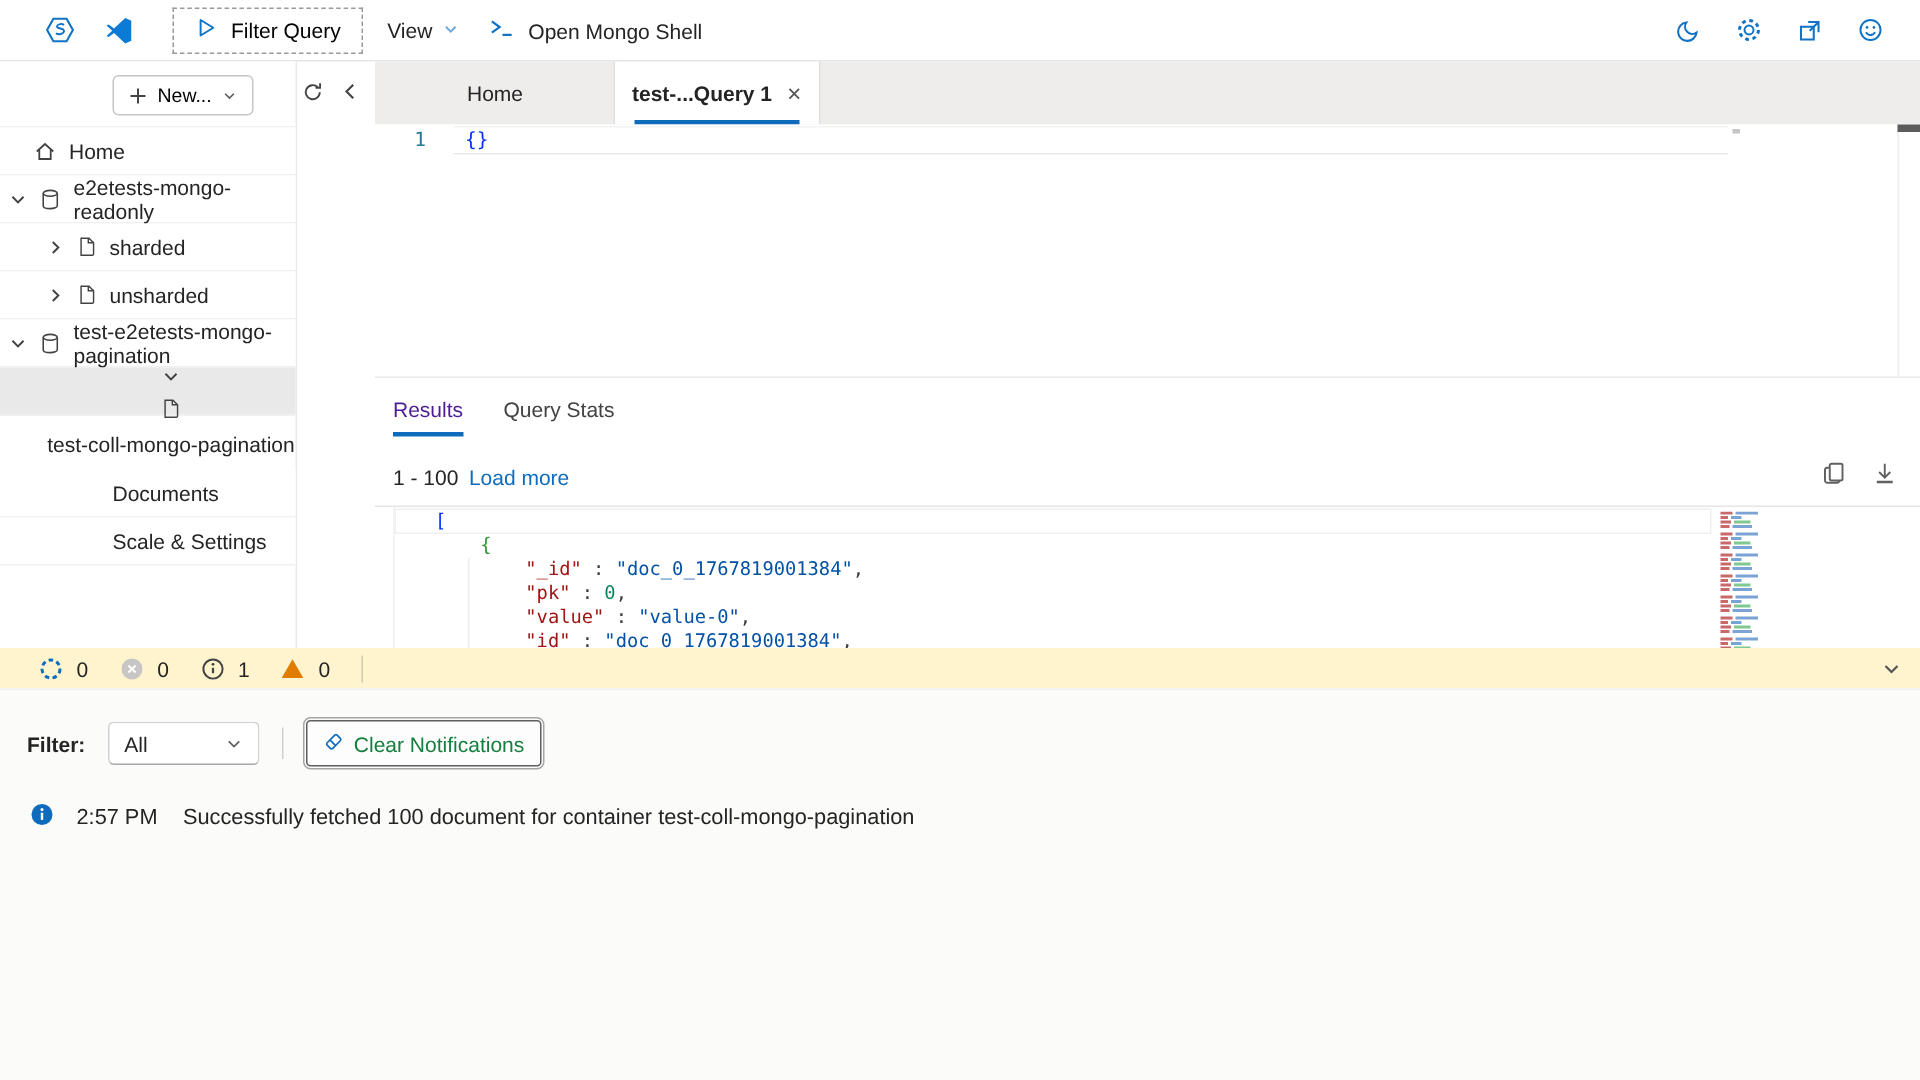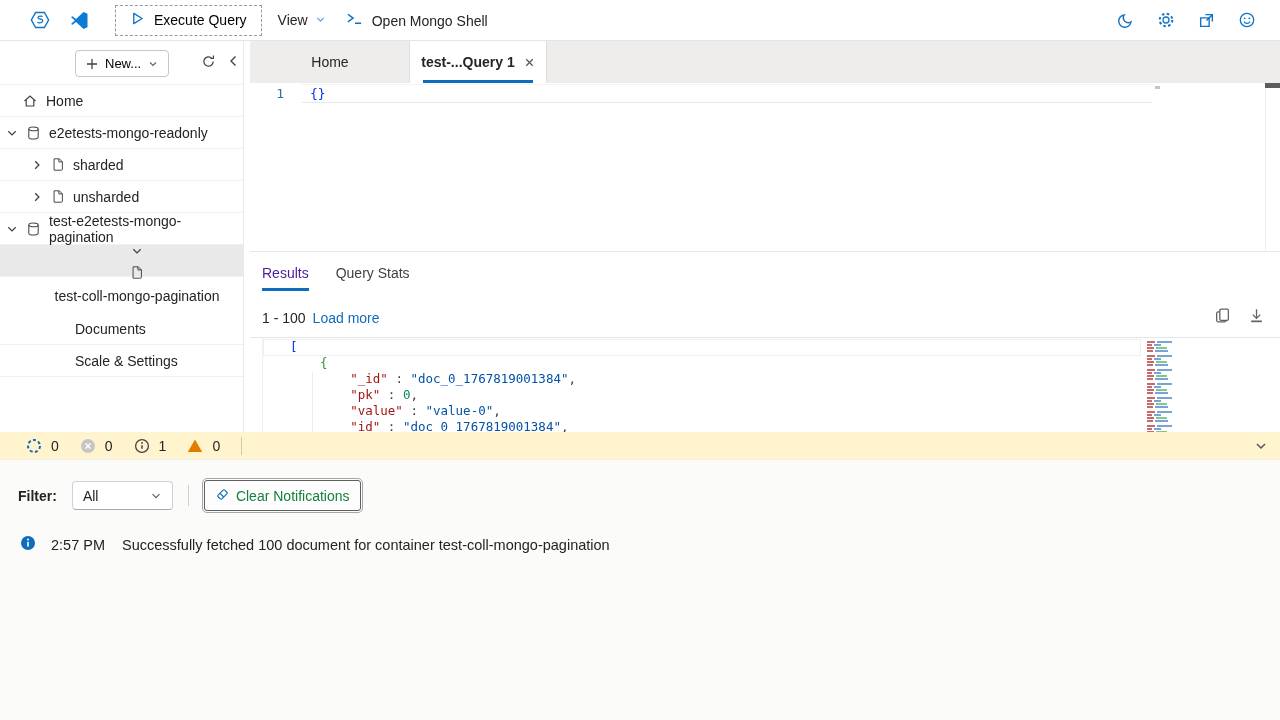--- a/index.html
+++ b/index.html
@@ -12,21 +12,21 @@
   .logo1 { margin-left:30px; display:flex; }
   .logo2 { margin-left:20px; display:flex; }
   .exec-btn { margin-left:26px; height:31px; display:flex; align-items:center; gap:9px;
     padding:0 14px; border:1px dashed #9a9a9a; background:transparent; font-size:14px; cursor:pointer; }
   .view-btn { margin-left:16px; display:flex; align-items:center; gap:7px; font-size:14px; cursor:pointer; }
   .shell-btn { margin-left:20px; display:flex; align-items:flex-end; gap:9px; font-size:14px; cursor:pointer; }
   .topbar-right { margin-left:auto; margin-right:24px; display:flex; align-items:center; gap:23px; }
   .tb-icon { display:flex; cursor:pointer; }
 
   
-  .sidebar { position:absolute; left:0; top:41px; width:244px; height:391px; background:#fff;
+  .sidebar { position:absolute; left:0; top:41px; width:198px; height:391px; background:#fff;
     border-right:1px solid #eaeaea; }
   .sidebar-header { position:relative; height:43px; }
   .new-btn { position:absolute; left:75px; top:9px; height:27px; padding:0 10px;
     border:1px solid #c8c6c4; border-radius:4px; background:#fff; display:flex;
     align-items:center; gap:7px; font-size:13px; cursor:pointer; }
   .icon-btn { position:absolute; top:13px; display:flex; cursor:pointer; }
   .sidebar-tree { border-top:1px solid #f0f0f0; }
   .tree-row { height:32px; display:flex; align-items:center; gap:8px;
     border-bottom:1px solid #f0f0f0; font-size:14px; background:#fff; cursor:pointer; }
   .tree-row.selected { background:#e9e9e9; }
@@ -120,21 +120,21 @@
   </span>
   <span class="logo2">
     <svg width="19" height="19" viewBox="0 0 19 19">
         <path d="M13.5 1 6 8 2.5 5.3 1 6l3.8 3.5L1 13l1.5.7L6 11l7.5 7 4-1.8V2.8Z" fill="#0c7bd6"></path>
       </svg>
   </span>
   <button class="exec-btn">
     <span><svg width="15" height="15" viewBox="0 0 16 16">
           <path d="M4 2.5v11l9-5.5Z" fill="none" stroke="#1173c5" stroke-width="1.4" stroke-linejoin="round"></path>
         </svg></span>
-    <span>Execute Query</span>
+    <span>Filter Query</span>
   </button>
   <div class="view-btn">
     <span>View</span>
     <span><svg width="11" height="11" viewBox="0 0 12 12">
           <path d="M2.5 4.2 6 7.7l3.5-3.5" fill="none" stroke="#6ca6dd" stroke-width="1.4"></path>
         </svg></span>
   </div>
   <div class="shell-btn">
     <span><svg width="17" height="15" viewBox="0 0 18 15">
           <path d="M2 3l5.5 4L2 11" fill="none" stroke="#1173c5" stroke-width="1.6"></path>

